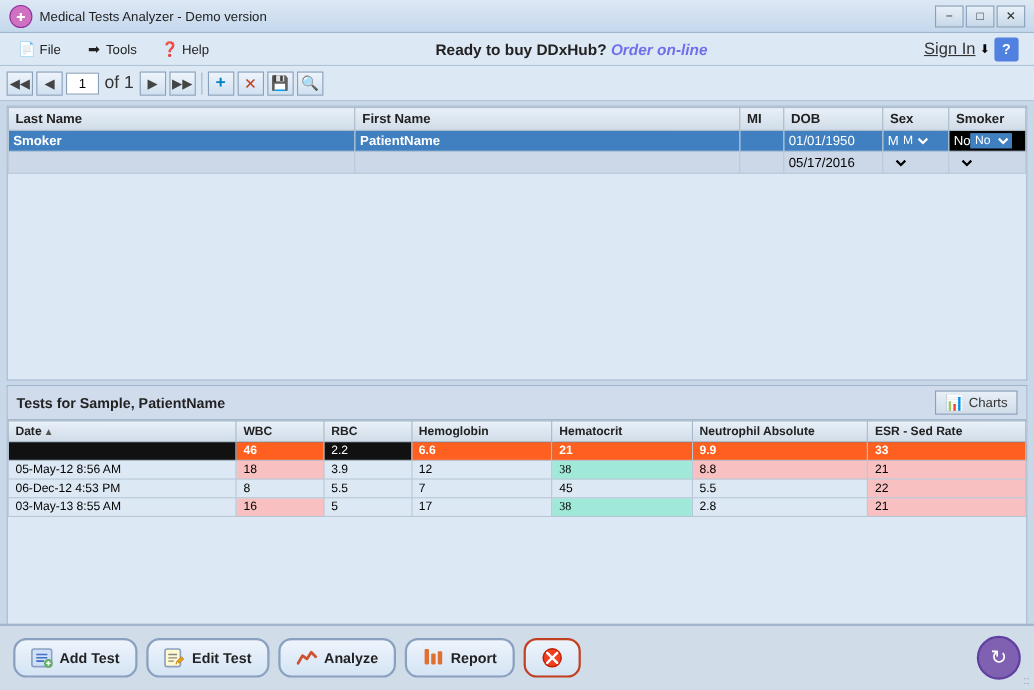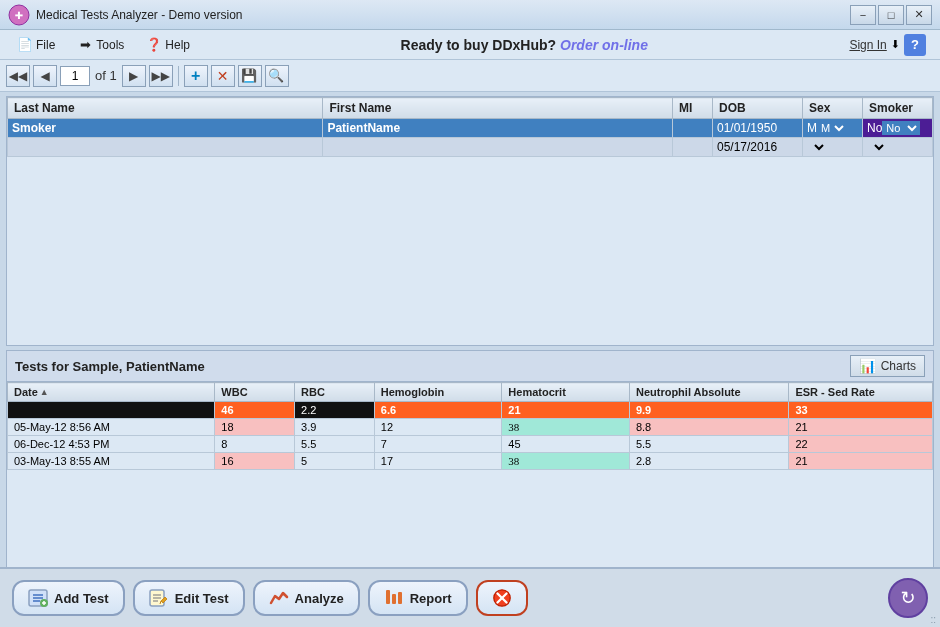--- a/index.html
+++ b/index.html
@@ -92,21 +92,21 @@
     .sign-in-area {
       display: flex;
       align-items: center;
       gap: 4px;
       margin-right: 6px;
     }
     .sign-in-link {
       color: #333;
       cursor: pointer;
       text-decoration: underline;
-      font-size: 12px;
+      font-size: 15px;
     }
     .help-btn-blue {
       width: 22px;
       height: 22px;
       background: #5080e0;
       color: white;
       border: none;
       border-radius: 3px;
       font-weight: bold;
       font-size: 13px;
@@ -140,21 +140,21 @@
     }
     .toolbar-separator { width: 1px; height: 20px; background: #a0b4c8; margin: 0 2px; }
     .page-input {
       width: 30px;
       height: 20px;
       border: 1px solid #8aa0b8;
       text-align: center;
       font-size: 12px;
       background: white;
     }
-    .page-of { font-size: 13px; color: #333; padding: 0 2px; }
+    .page-of { font-size: 16px; color: #333; padding: 0 2px; }
 
     
     .patient-section {
       background: #dce8f4;
       border: 1px solid #a0b4cc;
       margin: 4px 6px;
       height: 250px;
       overflow: hidden;
     }
     .patient-table {
@@ -373,21 +373,21 @@
     </thead>
     <tbody>
       <tr class="selected-row">
         <td style="background:#4080c0;color:white;font-weight:bold;">Smoker</td>
         <td style="background:#4080c0;color:#ffffff;font-weight:bold;">PatientName</td>
         <td style="background:#4080c0;color:white;"></td>
         <td style="background:#4080c0;color:white;">01/01/1950</td>
         <td style="background:#4080c0;color:white;">
           <span style="display:flex;align-items:center;">M<select class="inline-select" style="background:#4080c0;color:white;"><option>M</option><option>F</option></select></span>
         </td>
-        <td style="background:#4c1d95;color:white;">
+        <td style="background:#000000;color:white;">
           <span style="display:flex;align-items:center;">No<select class="inline-select" style="background:#4080c0;color:white;"><option>No</option><option>Yes</option></select></span>
         </td>
       </tr>
       <tr style="background:#ccd8e8;">
         <td style="background:#ccd8e8;"></td>
         <td style="background:#ccd8e8;"></td>
         <td style="background:#ccd8e8;"></td>
         <td style="background:#ccd8e8;">05/17/2016</td>
         <td style="background:#ccd8e8;">
           <select class="inline-select"></select>

